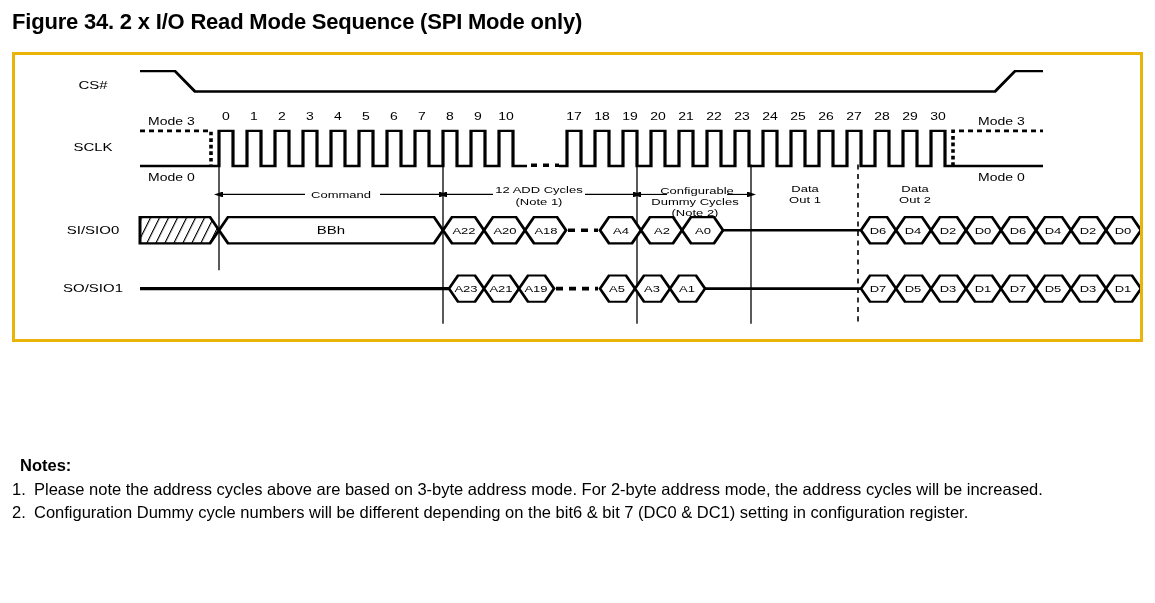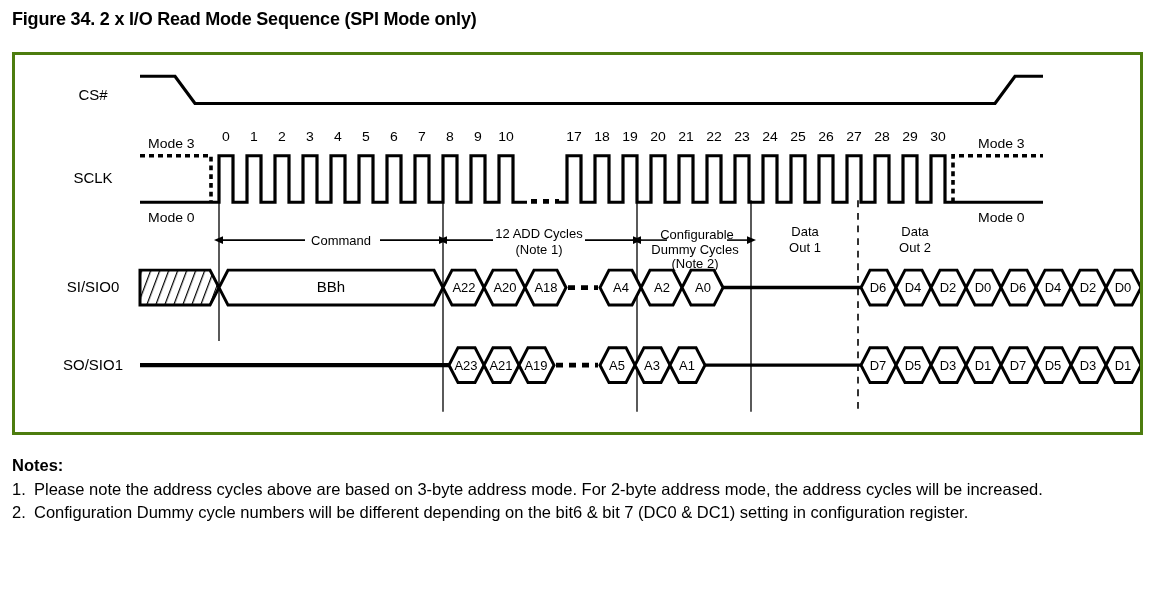--- a/index.html
+++ b/index.html
@@ -12,32 +12,32 @@
     height: 603px;
     font-family: "Liberation Sans", sans-serif;
     color: #000000;
     overflow: hidden;
     position: relative;
   }
   #figure-title {
     position: absolute;
     left: 12px;
     top: 9px;
-    font-size: 18px;
+    font-size: 22px;
     font-weight: bold;
     letter-spacing: -0.2px;
     white-space: nowrap;
   }
   #diagram-box {
     position: absolute;
     left: 12px;
     top: 52px;
     width: 1131px;
-    height: 383px;
-    border: 3px solid #4d7c0f;
+    height: 290px;
+    border: 3px solid #eab308;
     box-sizing: border-box;
     background: #ffffff;
   }
   #timing-svg {
     display: block;
     width: 100%;
     height: 100%;
   }
   .wf-text {
     font-family: "Liberation Sans", sans-serif;
@@ -53,21 +53,21 @@
     position: absolute;
     left: 10px;
     top: 455px;
     width: 1140px;
     font-size: 16.5px;
     line-height: 1.33;
   }
   #notes-heading {
     font-weight: bold;
     font-size: 16.5px;
-    margin: 0 0 2px 2px;
+    margin: 0 0 2px 10px;
   }
   .note-row {
     display: flex;
     align-items: flex-start;
     margin-bottom: 1px;
   }
   .note-num {
     flex: 0 0 auto;
     width: 22px;
     text-align: left;

